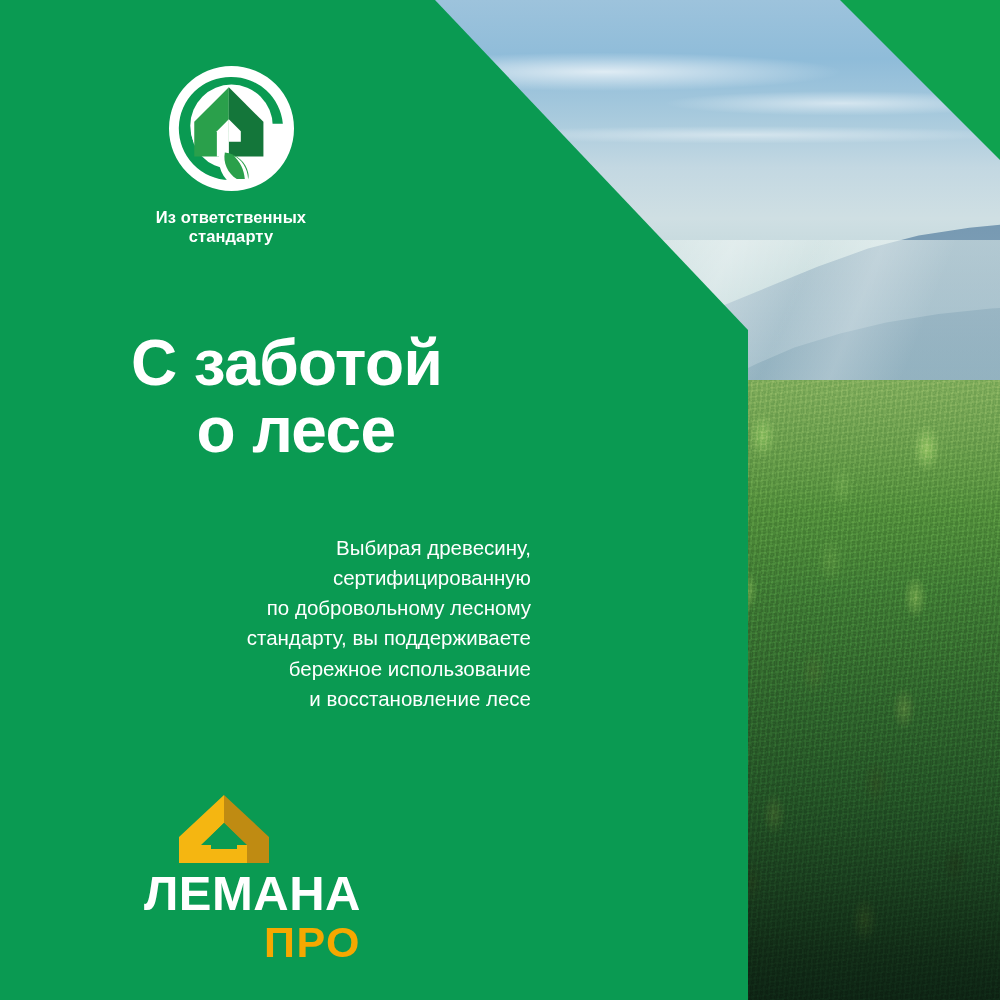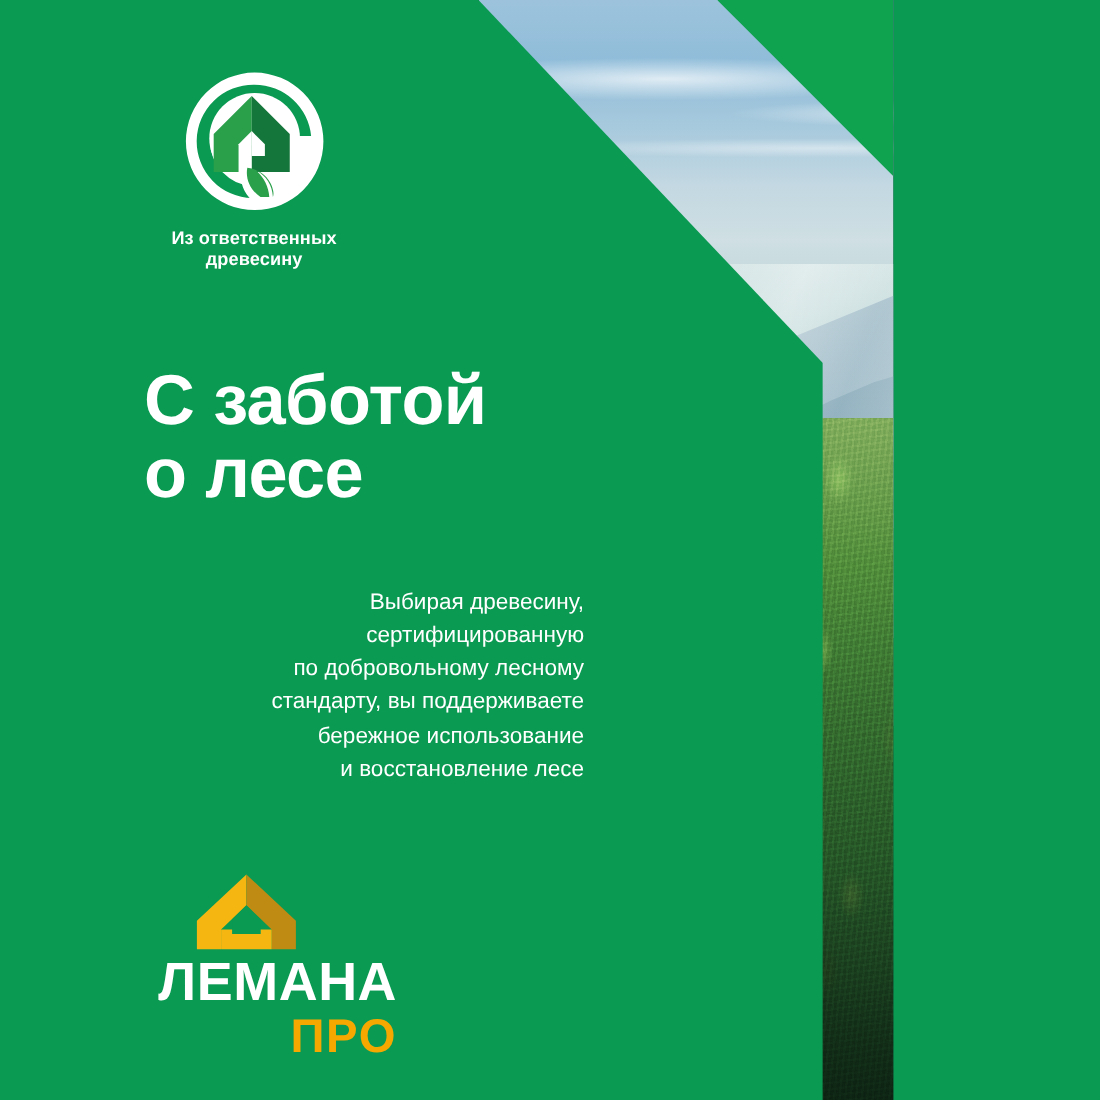--- a/index.html
+++ b/index.html
@@ -6,21 +6,21 @@
   * { margin:0; padding:0; box-sizing:border-box; }
   html,body { width:1000px; height:1000px; background:#0a9a52; }
   body {
     font-family:"Liberation Sans","DejaVu Sans",sans-serif;
     overflow:hidden;
     position:relative;
   }
 
   #poster {
     position:absolute; left:0; top:0;
-    width:812px; height:1000px;
+    width:1000px; height:1000px;
     background:#0f172a;
     overflow:hidden;
   }
 
   
   #photo {
     position:absolute;
     left:435px; top:0;
     width:565px; height:1000px;
     overflow:hidden;
@@ -180,21 +180,21 @@
   
   #headline {
     position:absolute; left:131px; top:330px;
     width:330px;
     color:#ffffff;
     font-size:64px;
     font-weight:bold;
     line-height:1.04;
     letter-spacing:-0.6px;
   }
-  #headline .l2 { display:block; }
+  #headline .l2 { display:block;text-align:center; }
 
   
   #body-copy {
     position:absolute; left:131px; top:533px;
     width:400px;
     color:#ffffff;
     font-size:20.5px;
     font-weight:400;
     line-height:1.47;
     text-align:right;
@@ -260,21 +260,21 @@
         <path fill="#14763a" d="M96 38l52 52v52H96z"></path>
 
         <path fill="#ffffff" d="M96 86l-18 18v38h18z"></path>
         <path fill="#ffffff" d="M96 86l18 18v16H96z"></path>
 
         <path fill="#ffffff" d="M104 186c-18-10-26-30-22-50 22 2 40 18 44 38 1 5 1 9 0 13-1-20-12-36-29-45 14 13 22 28 24 44z"></path>
         <path fill="#2aa04b" d="M108 176c-14-9-21-25-18-40 18 2 32 15 35 30 1 4 1 7 0 10-1-16-9-29-23-36 11 10 17 22 18 36z"></path>
       </svg>
       <div id="eco-caption">
         <div>Из ответственных</div>
-        <div>древесину</div>
+        <div>стандарту</div>
       </div>
     </div>
 
     <h1 id="headline">
       <span class="l1">С заботой</span>
       <span class="l2">о лесе</span>
     </h1>
 
     <p id="body-copy">
       <span>Выбирая древесину,</span>

